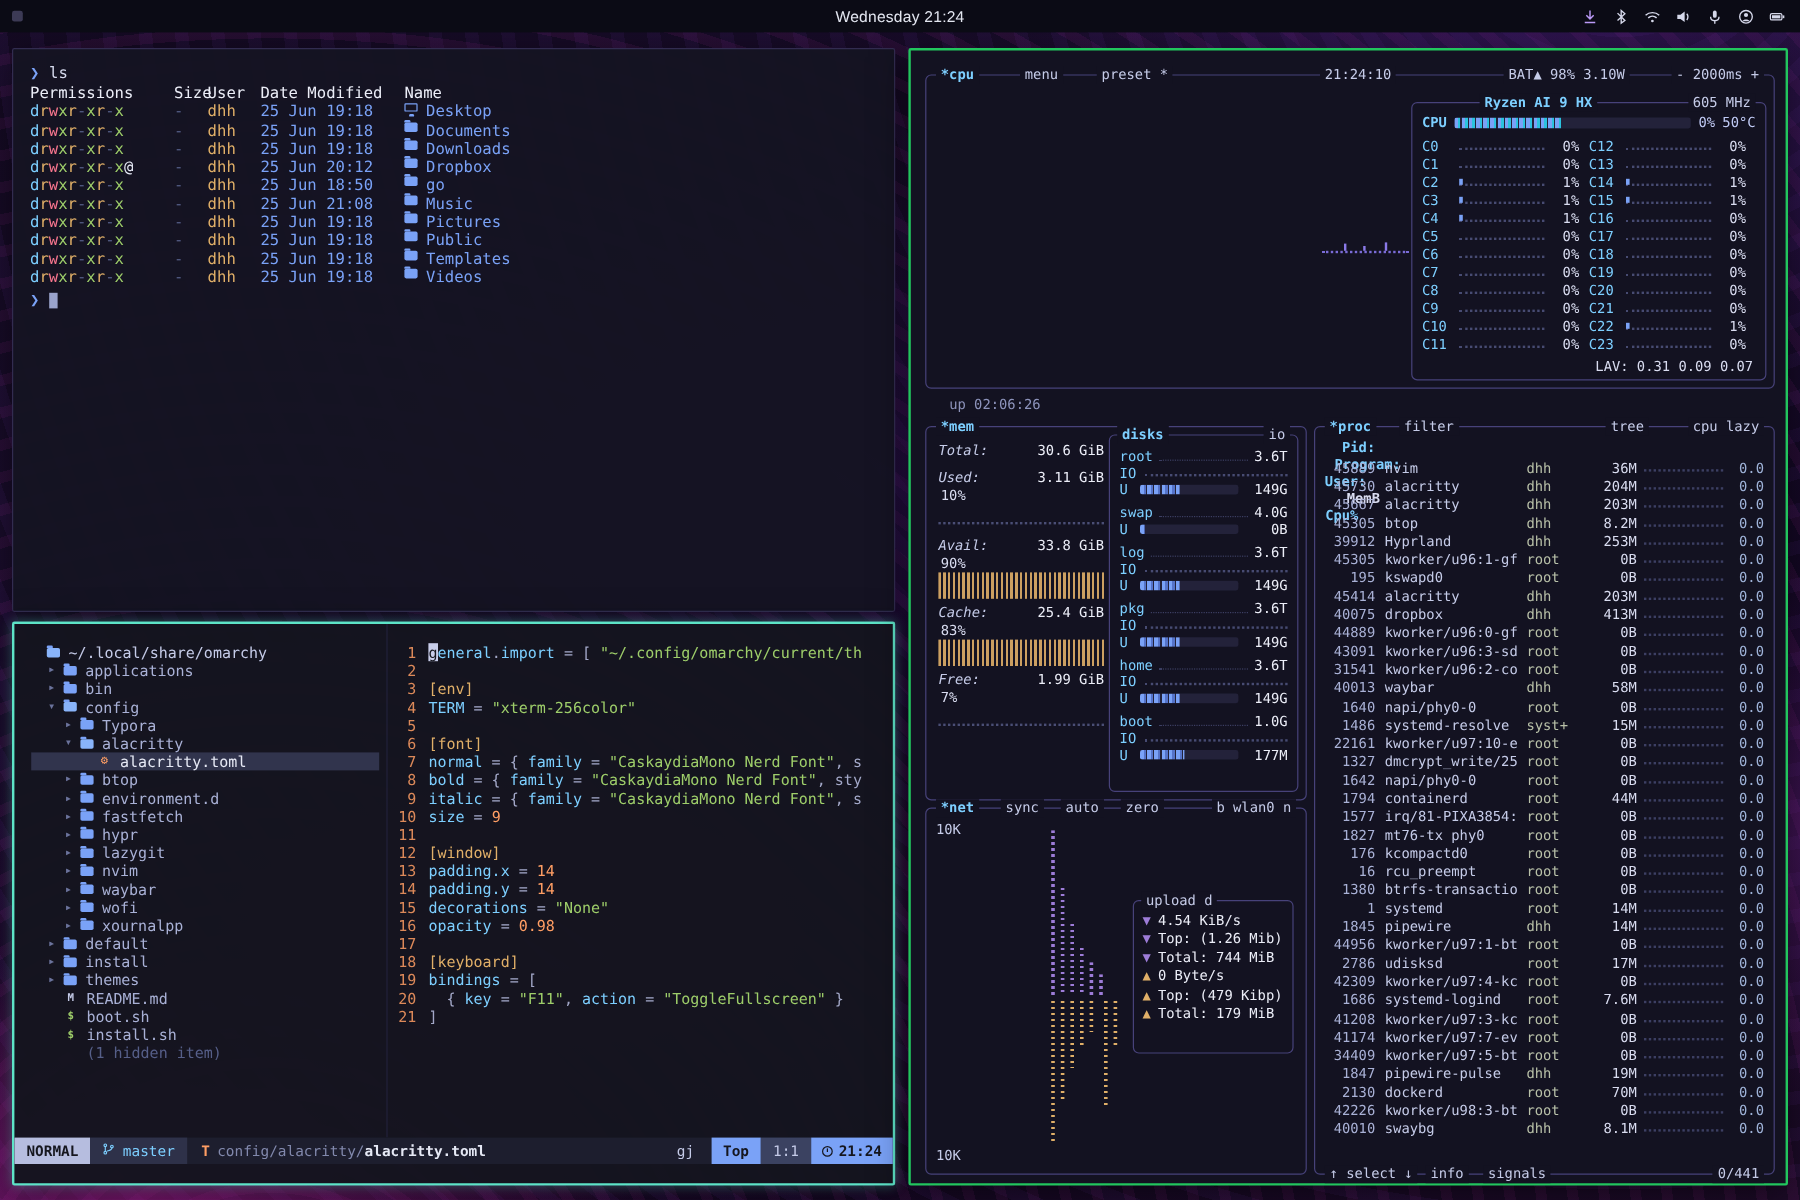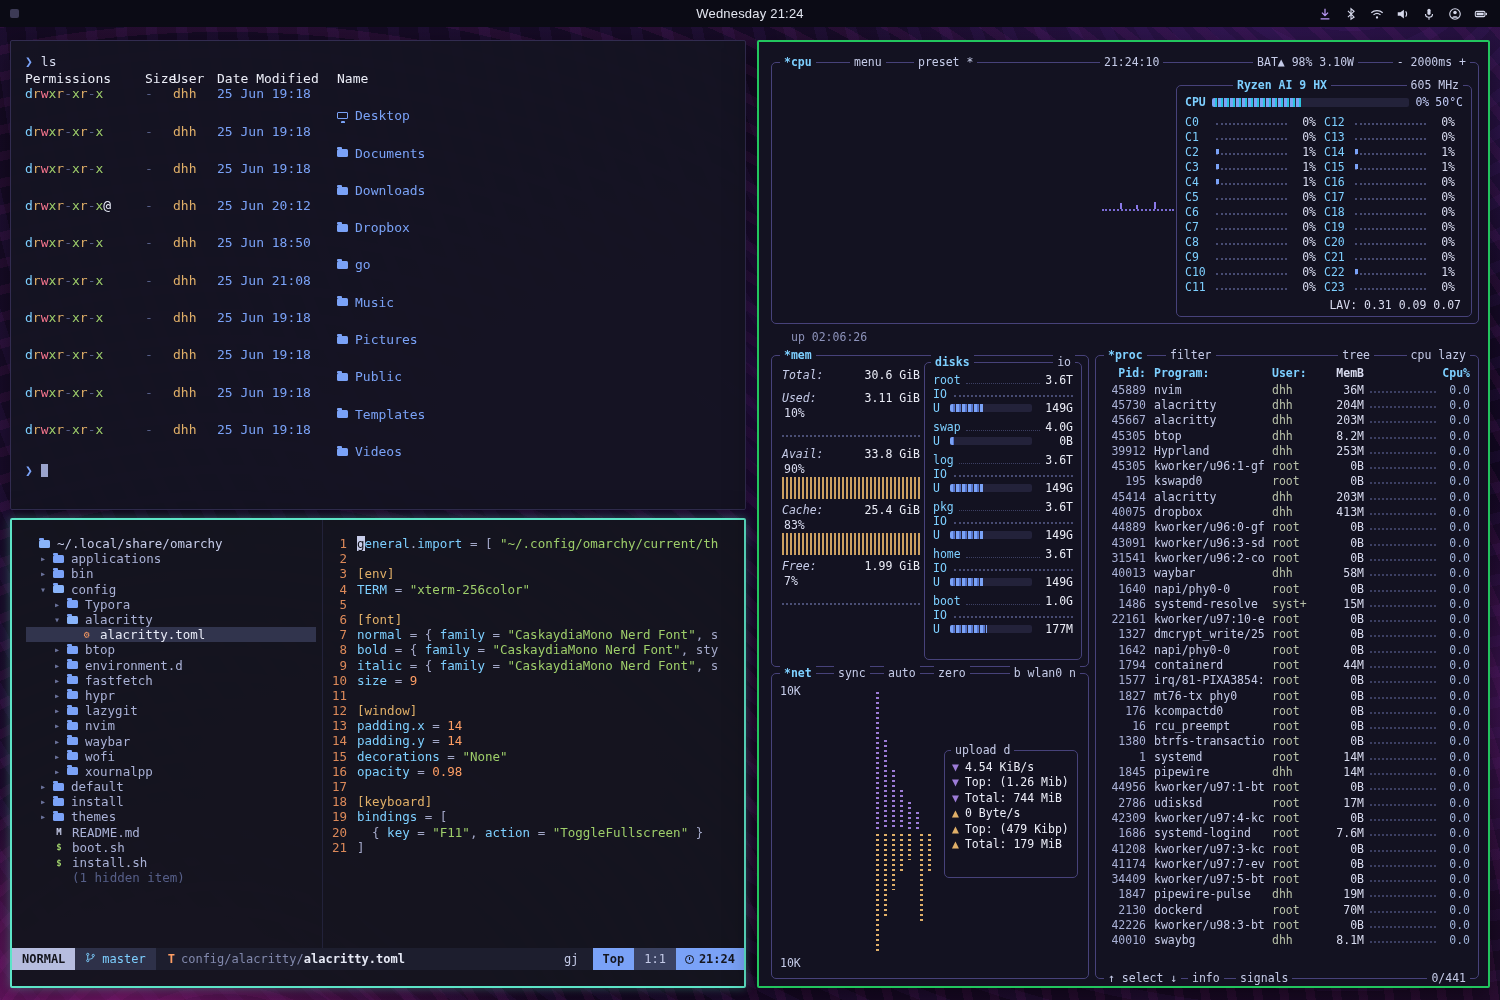--- a/index.html
+++ b/index.html
@@ -50,21 +50,21 @@
   .psym{color:var(--blue);font-weight:bold;}
   .pcmd{color:#d7dbee;}
   .cursor-block{display:inline-block;width:7px;height:13px;background:#9aa3cc;}
   .ls-grid{display:grid;grid-template-columns:112px 36px 44px 120px auto;line-height:15.3px;}
   .ls-grid .hd{color:#eceef8;}
   .ls-cell{white-space:pre;}
   .col-size{text-align:left;padding-left:8px;}
   .pc-d{color:var(--cyan);} .pc-r{color:var(--yellow);} .pc-w{color:var(--red);}
   .pc-x{color:var(--green);} .pc-dim{color:var(--dim);} .pc-at{color:var(--fg-bright);}
   .ls-size{color:var(--dim);padding-left:8px;} .ls-user{color:var(--yellow);}
-  .ls-date{color:var(--blue);} .ls-name{color:var(--blue);display:flex;align-items:center;margin-top:22px;}
+  .ls-date{color:var(--blue);} .ls-name{color:var(--blue);display:flex;align-items:flex-start;}
   .ficon{display:inline-block;width:11px;height:8px;background:var(--blue);border-radius:1.5px;
     position:relative;margin-right:7px;flex:none;}
   .ficon::before{content:"";position:absolute;left:0;top:-2px;width:5px;height:2px;background:var(--blue);
     border-radius:1px 1px 0 0;}
   .ficon.desktop{background:transparent;border:1.5px solid var(--blue);border-radius:1px;height:7px;}
   .ficon.desktop::before{left:3px;top:8px;width:4px;height:2px;background:var(--blue);}
 
   
   .nvim-main{flex:1;display:flex;overflow:hidden;}
   .tree{width:310px;flex:none;padding:16px 0 0 14px;overflow:hidden;}
@@ -157,21 +157,21 @@
   .nscale{position:absolute;left:8px;color:#c5cbe8;}
   .nscale.top{top:10px;} .nscale.btm{bottom:8px;}
   .net-col{position:absolute;width:3px;}
   .net-col.dn{background:repeating-linear-gradient(180deg,#9d7cd8 0 2px,transparent 2px 5px);}
   .net-col.up{background:repeating-linear-gradient(180deg,#e0af68 0 2px,transparent 2px 5px);}
   .netstats{position:absolute;left:172px;top:76px;width:134px;height:128px;border:1px solid var(--box-border);border-radius:5px;padding:8px 7px;}
   .nsrow{display:flex;align-items:center;height:15.5px;gap:6px;white-space:pre;color:#eceef8;}
   .nsrow .ar.d{color:#9d7cd8;} .nsrow .ar.u{color:#e0af68;}
 
   .box-proc{left:336px;top:313px;width:384px;height:624px;padding:10px 8px 14px;}
-  .prochead{display:flex;height:16px;color:var(--cyan);font-weight:bold;}
+  .prochead{display:flex;height:16px;color:var(--cyan);font-weight:bold;flex-direction:column;}
   .proc-rows{overflow:hidden;height:566px;}
   .prow{display:flex;height:15.3px;align-items:center;color:#c5cbe8;}
   .c-pid{width:42px;text-align:right;flex:none;}
   .c-prog{width:126px;padding-left:8px;flex:none;white-space:pre;overflow:hidden;}
   .c-user{width:46px;flex:none;}
   .c-mem{width:46px;text-align:right;flex:none;color:#d9dcf0;}
   .c-dots{flex:1;margin:0 6px;border-bottom:2px dotted #3c3f63;height:6px;}
   .c-cpu{width:28px;text-align:right;flex:none;color:#9fb3d9;}
   .prow .c-pid{color:#a9b1d6;} .prow .c-user{color:#b8c0a8;}
 </style>

